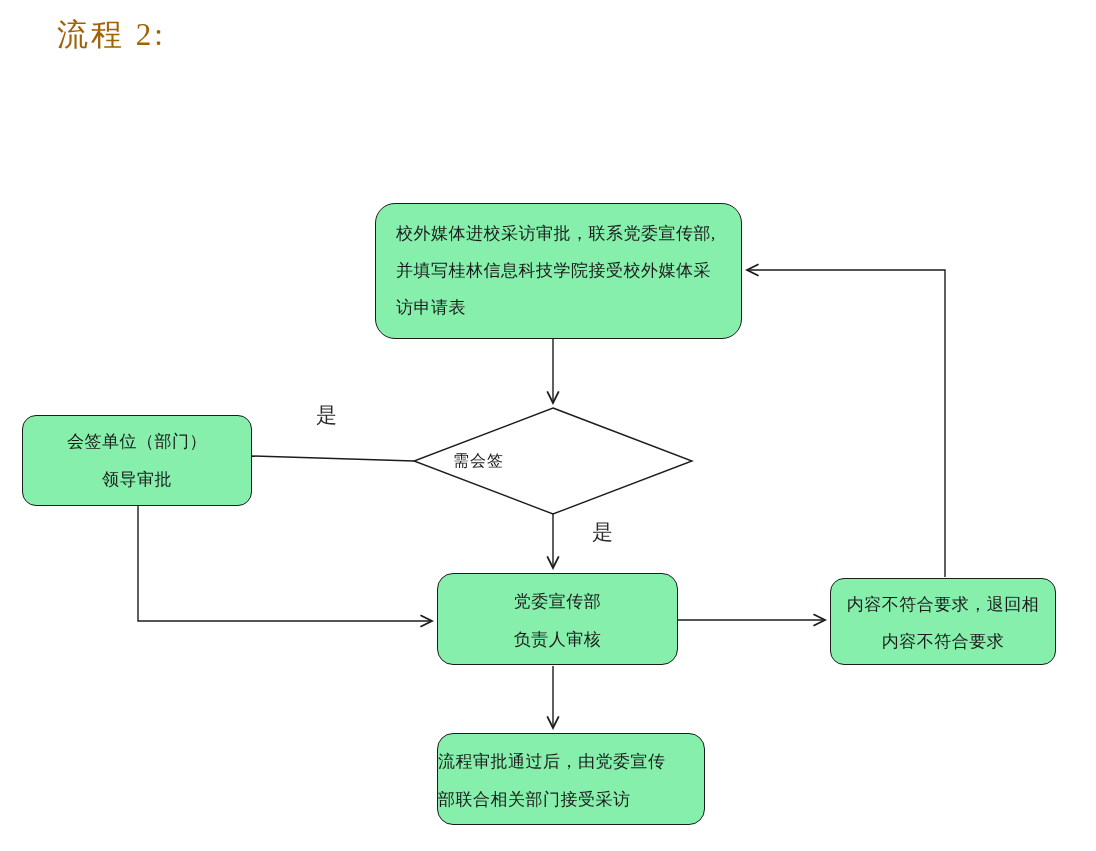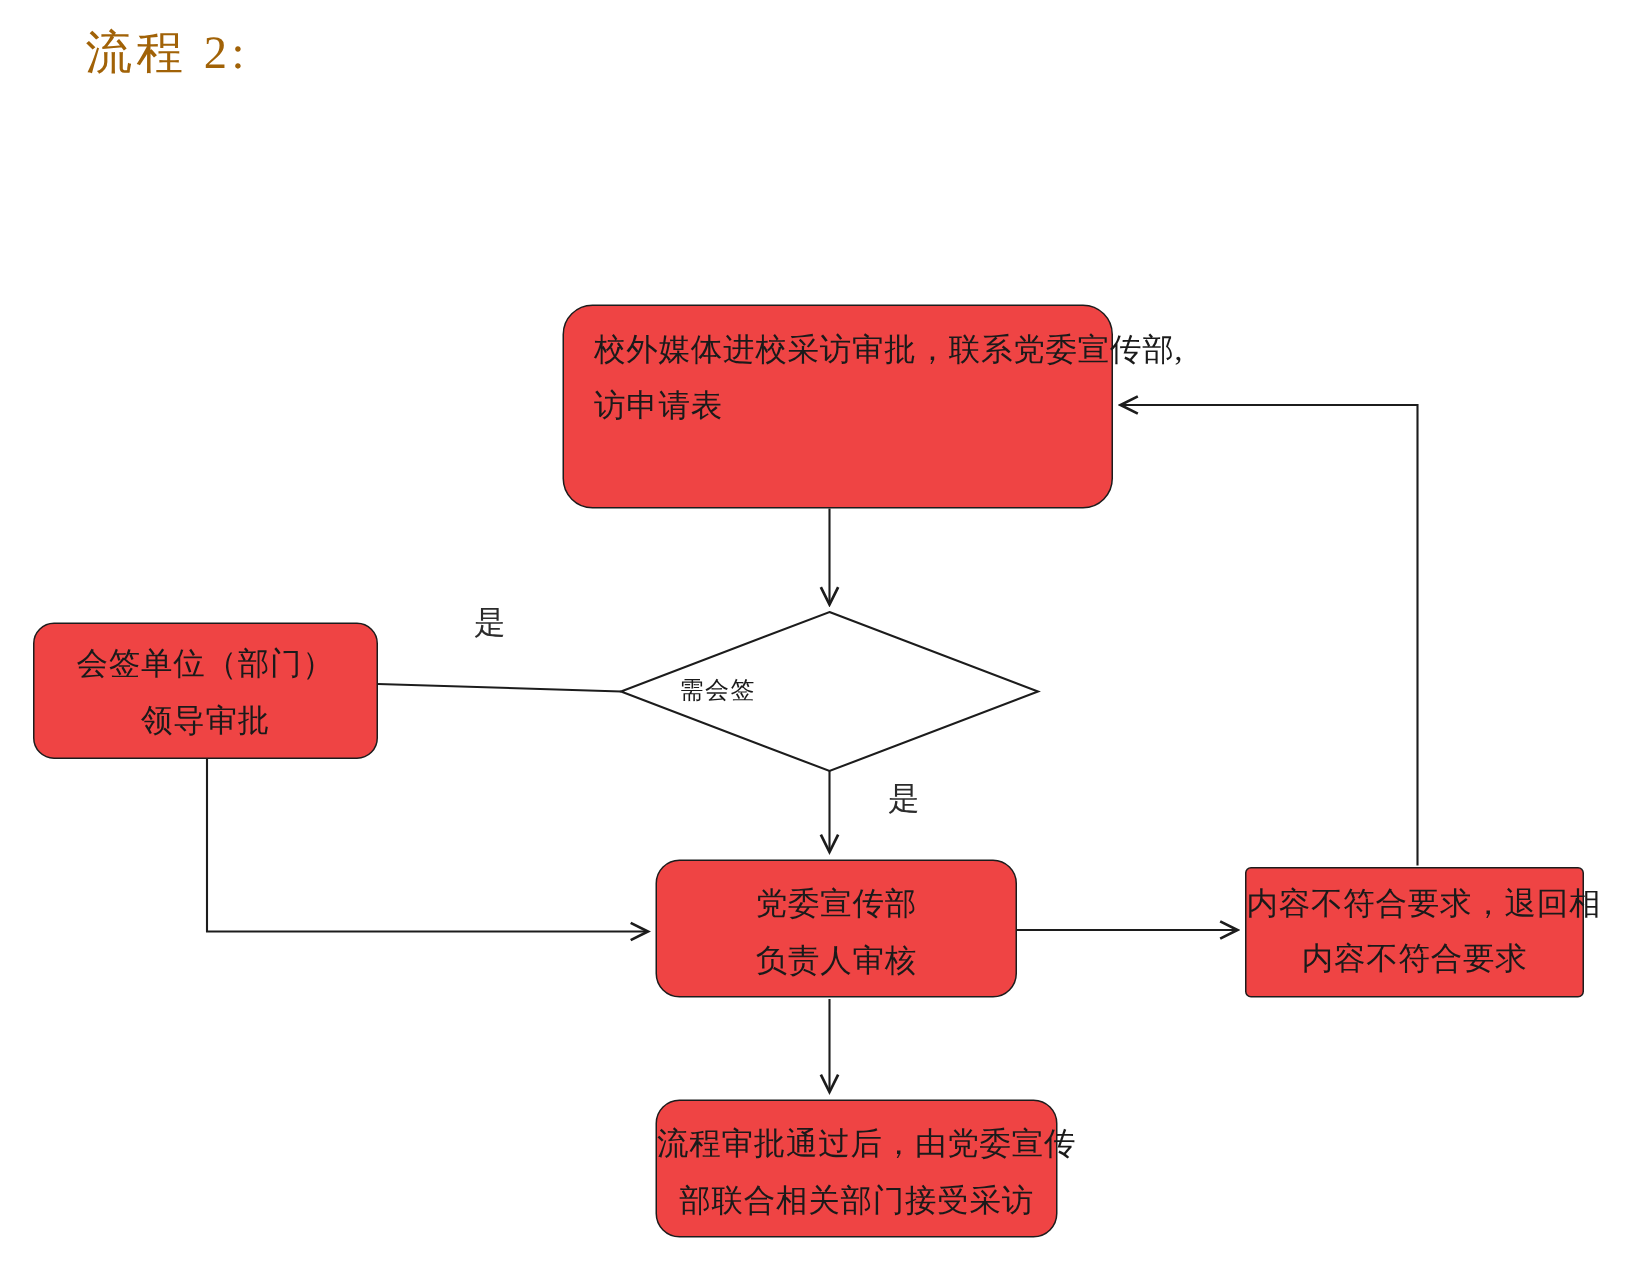--- a/index.html
+++ b/index.html
@@ -28,22 +28,22 @@
   .connectors {
     position: absolute;
     left: 0;
     top: 0;
   }
   .box {
     position: absolute;
     box-sizing: border-box;
     border: 1.4px solid #1c1c1c;
     border-radius: 16px;
-    background: #ef4444;
-    font-size: 21px;
+    background: #86efac;
+    font-size: 17px;
     letter-spacing: 0.5px;
   }
   .box .bline {
     line-height: 37px;
     white-space: nowrap;
   }
   .box-apply {
     left: 375px; top: 203px;
     width: 367px; height: 136px;
     padding: 11px 12px 0 20px;
@@ -63,29 +63,27 @@
     width: 241px; height: 92px;
     padding-top: 9px;
     text-align: center;
   }
   .box-review .bline { line-height: 38px; }
   .box-reject {
     left: 830px; top: 578px;
     width: 226px; height: 87px;
     padding-top: 7px;
     text-align: center;
-    border-radius: 4px;
-    font-family: Liberation Mono, monospace;
+    border-radius: 14px;
   }
   .box-reject .bline { line-height: 37px; }
   .box-final {
     left: 437px; top: 733px;
     width: 268px; height: 92px;
     padding-top: 9px;
-    text-align: center;
   }
   .box-final .bline { line-height: 38px; }
   .diamond-label {
     position: absolute;
     left: 453px; top: 449px;
     width: 200px;
     font-size: 16px;
     line-height: 24px;
     letter-spacing: 1px;
   }
@@ -123,20 +121,21 @@
 
     <path d="M678,620 L825,620" fill="none" stroke="#1c1c1c" stroke-width="1.4" marker-end="url(#arrow)"></path>
 
     <path d="M945,577 L945,270 L747,270" fill="none" stroke="#1c1c1c" stroke-width="1.4" marker-end="url(#arrow)"></path>
 
     <path d="M553,666 L553,728" fill="none" stroke="#1c1c1c" stroke-width="1.4" marker-end="url(#arrow)"></path>
   </svg>
 
   <div class="box box-apply">
     <div class="bline">校外媒体进校采访审批，联系党委宣传部,</div>
+    <div class="bline">并填写桂林信息科技学院接受校外媒体采</div>
     <div class="bline">访申请表</div>
   </div>
 
   <div class="diamond-label">需会签</div>
 
   <div class="box box-review">
     <div class="bline">党委宣传部</div>
     <div class="bline">负责人审核</div>
   </div>
 

